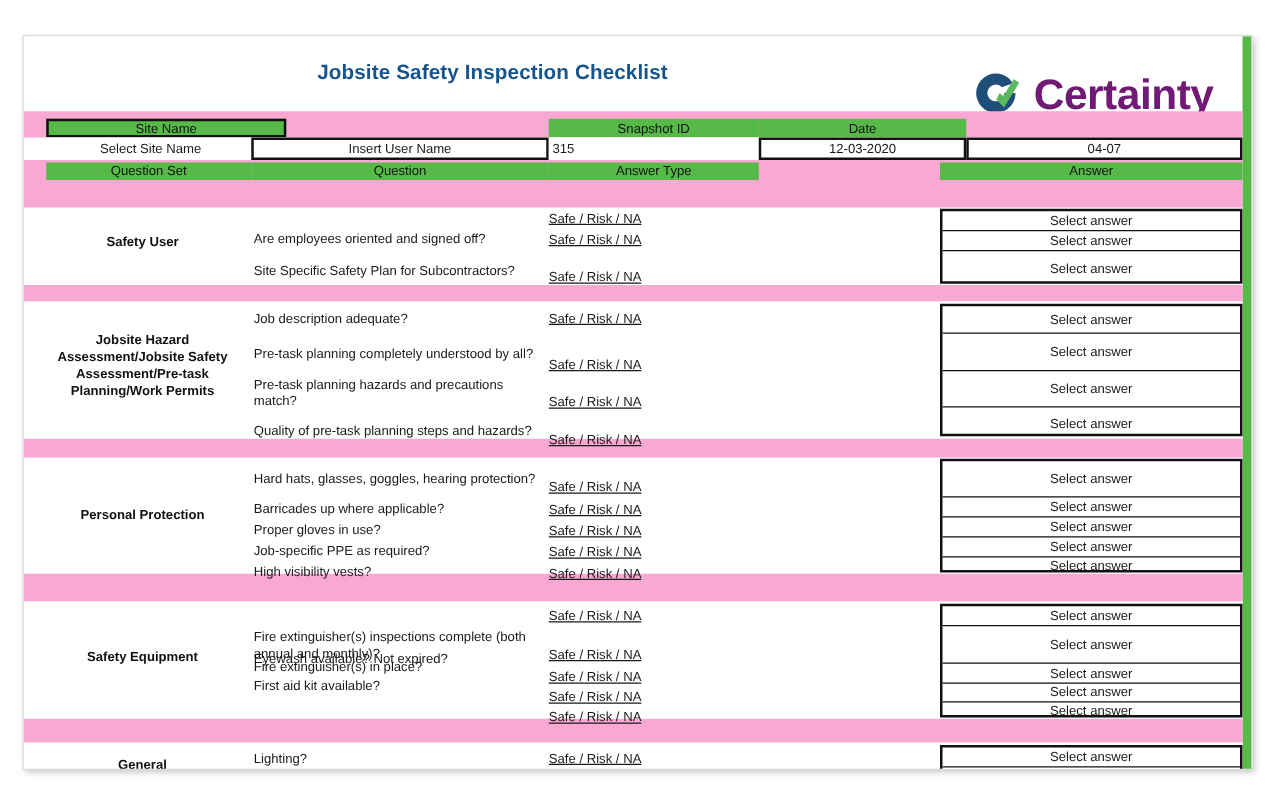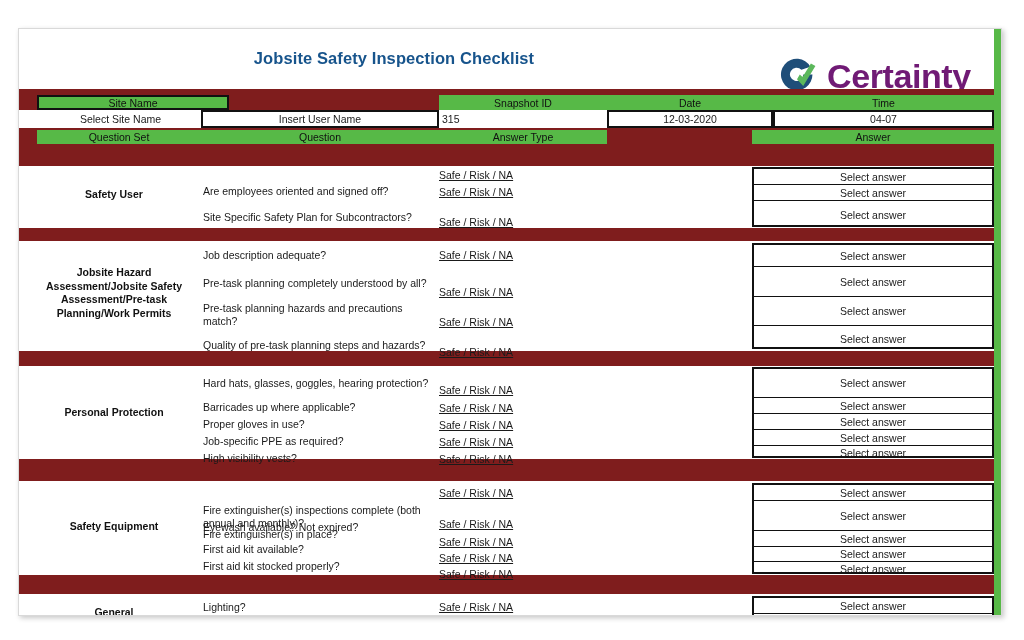--- a/index.html
+++ b/index.html
@@ -77,21 +77,21 @@
     background: #57b947;
   }
 
   
   .sheet {
     position: absolute;
     left: 0;
     top: 60px;
     width: 975px;
     height: 528px;
-    background: #7f1d1d;
+    background: #f9a8d4;
   }
 
   
   .cell {
     position: absolute;
     box-sizing: border-box;
     font-size: 10.5px;
     color: #1a1a1a;
     display: flex;
     align-items: center;
@@ -204,21 +204,20 @@
       </div>
     </div>
 
     <div class="right-rail"></div>
 
     <div class="sheet">
 
       <div class="cell hdr-label hdr-boxed" style="left:18px; top:6px; width:192px; height:15px;">Site Name</div>
       <div class="cell hdr-label" style="left:420px; top:6px; width:168px; height:15px;">Snapshot ID</div>
       <div class="cell hdr-label" style="left:588px; top:6px; width:166px; height:15px;">Date</div>
-      <div class="cell hdr-label" style="left:754px; top:6px; width:221px; height:15px;">Time</div>
 
       <div class="white-strip" style="left:0px; top:21px; width:975px; height:18px;"></div>
 
       <div class="plain-val" style="left:18px; top:21px; width:164px; height:18px; justify-content:center;">Select Site Name</div>
 
       <div class="input-box" style="left:182px; top:21px; width:238px; height:18px;">Insert User Name</div>
 
       <div class="plain-val" style="left:420px; top:21px; width:168px; height:18px;">315</div>
 
       <div class="input-box" style="left:588px; top:21px; width:166px; height:18px;">12-03-2020</div>
@@ -284,21 +283,20 @@
           <div class="group" style="top: 392px; height: 94px;">
             <div class="group-name" style="top: 39px;">Safety Equipment</div>
             <div class="q-text" style="top: 6px; margin-top: 41px;">Fire extinguisher(s) in place?</div>
             <div class="a-type" style="top: 6px;">Safe / Risk / NA</div>
             <div class="q-text" style="top: 23px;">Fire extinguisher(s) inspections complete (both annual and monthly)?</div>
             <div class="a-type" style="top: 37px;">Safe / Risk / NA</div>
             <div class="q-text" style="top: 40px;">Eyewash available? Not expired?</div>
             <div class="a-type" style="top: 55px;">Safe / Risk / NA</div>
             <div class="q-text" style="top: 62px;">First aid kit available?</div>
             <div class="a-type" style="top: 71px;">Safe / Risk / NA</div>
-            <div class="q-text" style="top: 79px;">First aid kit stocked properly?</div>
             <div class="a-type" style="top: 87px;">Safe / Risk / NA</div>
             <div class="ans-stack" style="top: 2px; height: 91px;">
               <div class="ans-cellrow" style="height: 16px;">Select answer</div>
               <div class="ans-cellrow" style="height: 30px;">Select answer</div>
               <div class="ans-cellrow" style="height: 16px;">Select answer</div>
               <div class="ans-cellrow" style="height: 15px;">Select answer</div>
               <div class="ans-cellrow" style="height: 14px;">Select answer</div>
             </div>
           </div>
           <div class="group" style="top: 505px; height: 35px;">

